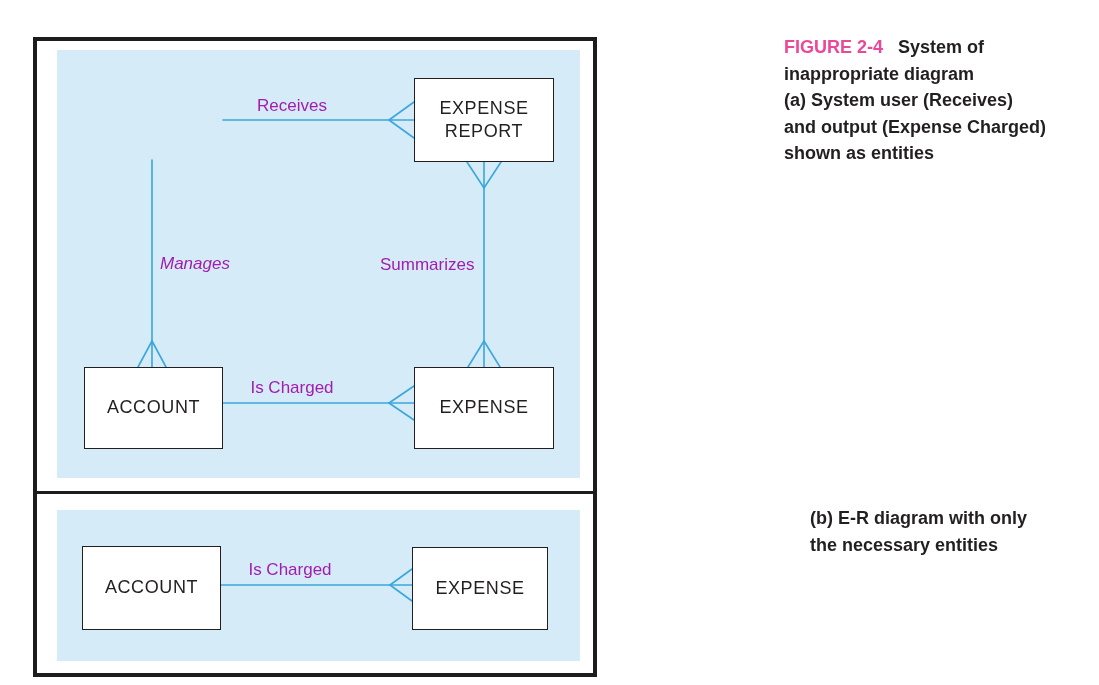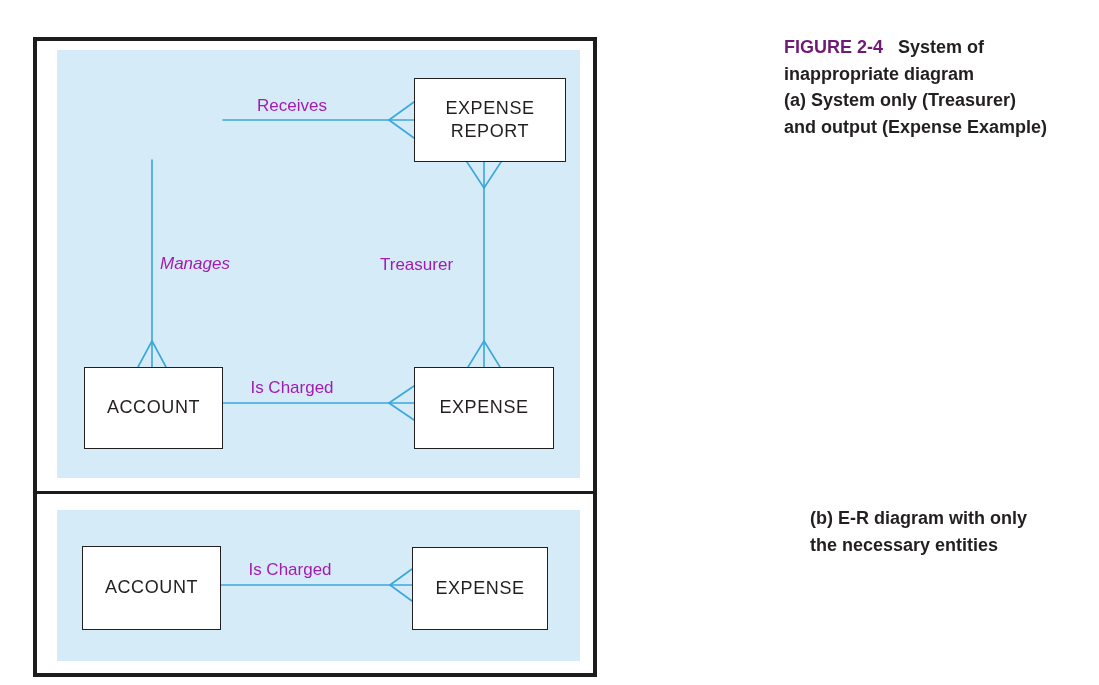--- a/index.html
+++ b/index.html
@@ -21,42 +21,42 @@
 
   svg.lines { position:absolute; left:0; top:0; width:1099px; height:685px; }
 
   .entity {
     position:absolute; background:#ffffff; border:1.7px solid #231f20;
     box-sizing:border-box; display:flex; align-items:center; justify-content:center;
     text-align:center; color:#231f20; font-size:18px; letter-spacing:0.6px;
     line-height:1.3;
   }
   .ent-treasurer      { left:84px;  top:77px;  width:139px; height:83px; }
-  .ent-expense-report { left:414px; top:78px;  width:152px; height:84px; padding:16px 14px;align-items:center; }
+  .ent-expense-report { left:414px; top:78px;  width:140px; height:84px; padding:16px 14px;align-items:center; }
   .ent-account-a      { left:84px;  top:367px; width:139px; height:82px; }
   .ent-expense-a      { left:414px; top:367px; width:140px; height:82px; }
   .ent-account-b      { left:82px;  top:546px; width:139px; height:84px; }
   .ent-expense-b      { left:412px; top:547px; width:136px; height:83px; }
 
   .rel-label {
     position:absolute; color:#a21caf; font-size:17px; white-space:nowrap;
   }
   .lbl-receives     { left:292px; top:96px;  transform:translateX(-50%); }
   .lbl-manages      { left:160px; top:254px;font-style:italic; }
   .lbl-summarizes   { left:380px; top:255px; }
   .lbl-is-charged-a { left:292px; top:378px; transform:translateX(-50%); }
   .lbl-is-charged-b { left:290px; top:560px; transform:translateX(-50%); }
 
   .caption {
     position:absolute; left:784px; width:302px; color:#231f20;
     font-weight:bold; font-size:18px; line-height:26.5px;
   }
   .caption-a { top:34px; }
   .caption-b { top:505px;margin-left:26px; }
-  .fig-label { color:#701a75; margin-right:15px; }
+  .fig-label { color:#ec4899; margin-right:15px; }
 </style>
 </head>
 <body>
 
 <div class="stage">
 
   <div class="outer-frame"></div>
   <div class="blue-panel blue-a"></div>
   <div class="blue-panel blue-b"></div>
   <div class="panel-divider"></div>
@@ -117,31 +117,32 @@
 
   <div class="entity ent-account-b">
     <span>ACCOUNT</span>
   </div>
   <div class="entity ent-expense-b">
     <span>EXPENSE</span>
   </div>
 
   <div class="rel-label lbl-receives">Receives</div>
   <div class="rel-label lbl-manages">Manages</div>
-  <div class="rel-label lbl-summarizes">Treasurer</div>
+  <div class="rel-label lbl-summarizes">Summarizes</div>
   <div class="rel-label lbl-is-charged-a">Is Charged</div>
   <div class="rel-label lbl-is-charged-b">Is Charged</div>
 
   <div class="caption caption-a">
     <div>
       <span class="fig-label">FIGURE 2-4</span><span>System of</span>
     </div>
     <div>inappropriate diagram</div>
-    <div>(a) System only (Treasurer)</div>
-    <div>and output (Expense Example)</div>
+    <div>(a) System user (Receives)</div>
+    <div>and output (Expense Charged)</div>
+    <div>shown as entities</div>
   </div>
 
   <div class="caption caption-b">
     <div>(b) E-R diagram with only</div>
     <div>the necessary entities</div>
   </div>
 
 </div>
 
 </body></html>

